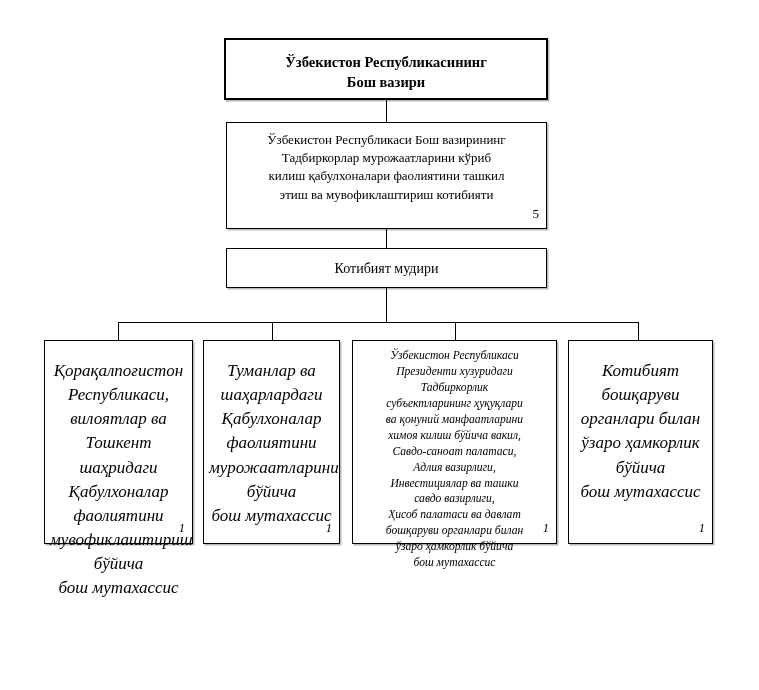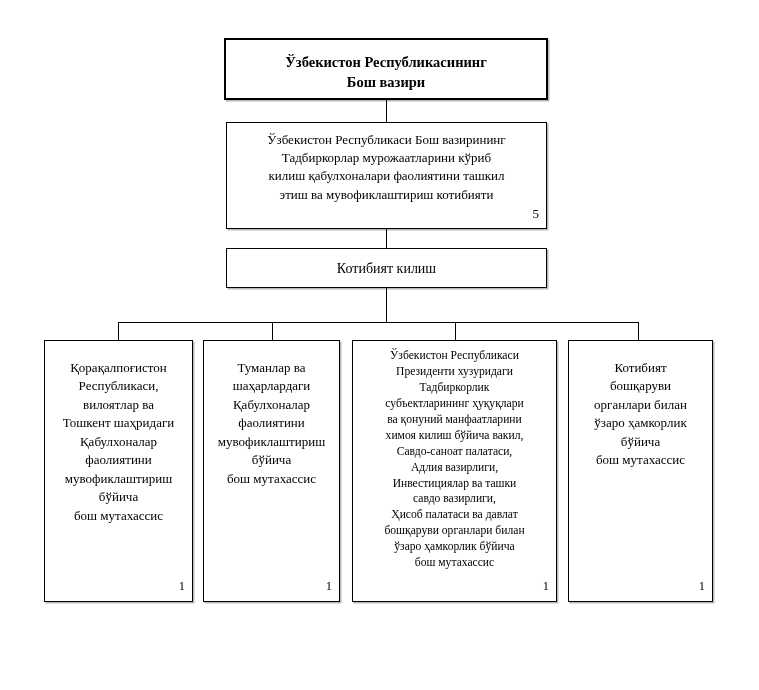--- a/index.html
+++ b/index.html
@@ -83,25 +83,26 @@
     width: 321px;
     height: 40px;
   }
   #box-secretariat-head .box-text {
     top: 11px;
     font-size: 14px;
   }
 
   .leaf {
     top: 340px;
-    height: 262px;
+    height: 204px;
+    font-style: italic;
   }
   .leaf .box-text {
     top: 18px;
-    font-size: 13px;
+    font-size: 17px;
     line-height: 1.42;
     padding: 0 5px;
   }
   .leaf .corner-num {
     bottom: 9px;
     font-size: 12.5px;
   }
 
   #box-karakalpakstan {
     left: 44px;
@@ -164,21 +165,21 @@
     <div class="box-text">Ўзбекистон Республикаси Бош вазирининг
 Тадбиркорлар мурожаатларини кўриб
 килиш қабулхоналари фаолиятини ташкил
 этиш ва мувофиклаштириш котибияти</div>
     <div class="corner-num">5</div>
   </div>
 
   <div class="line vline" id="conn-sec-to-head"></div>
 
   <div class="box" id="box-secretariat-head">
-    <div class="box-text">Котибият килиш</div>
+    <div class="box-text">Котибият мудири</div>
   </div>
 
   <div class="line vline" id="conn-head-stem"></div>
   <div class="line hline" id="conn-bus"></div>
   <div class="line vline" id="stem-1"></div>
   <div class="line vline" id="stem-2"></div>
   <div class="line vline" id="stem-3"></div>
   <div class="line vline" id="stem-4"></div>
 
   <div class="box leaf" id="box-karakalpakstan">
@@ -192,21 +193,21 @@
 бўйича
 бош мутахассис</div>
     <div class="corner-num">1</div>
   </div>
 
   <div class="box leaf" id="box-districts">
     <div class="box-text">Туманлар ва
 шаҳарлардаги
 Қабулхоналар
 фаолиятини
-мувофиклаштириш
+мурожаатларини
 бўйича
 бош мутахассис</div>
     <div class="corner-num">1</div>
   </div>
 
   <div class="box leaf" id="box-ombudsman">
     <div class="box-text">Ўзбекистон Республикаси
 Президенти хузуридаги
 Тадбиркорлик
 субъектларининг ҳуқуқлари

